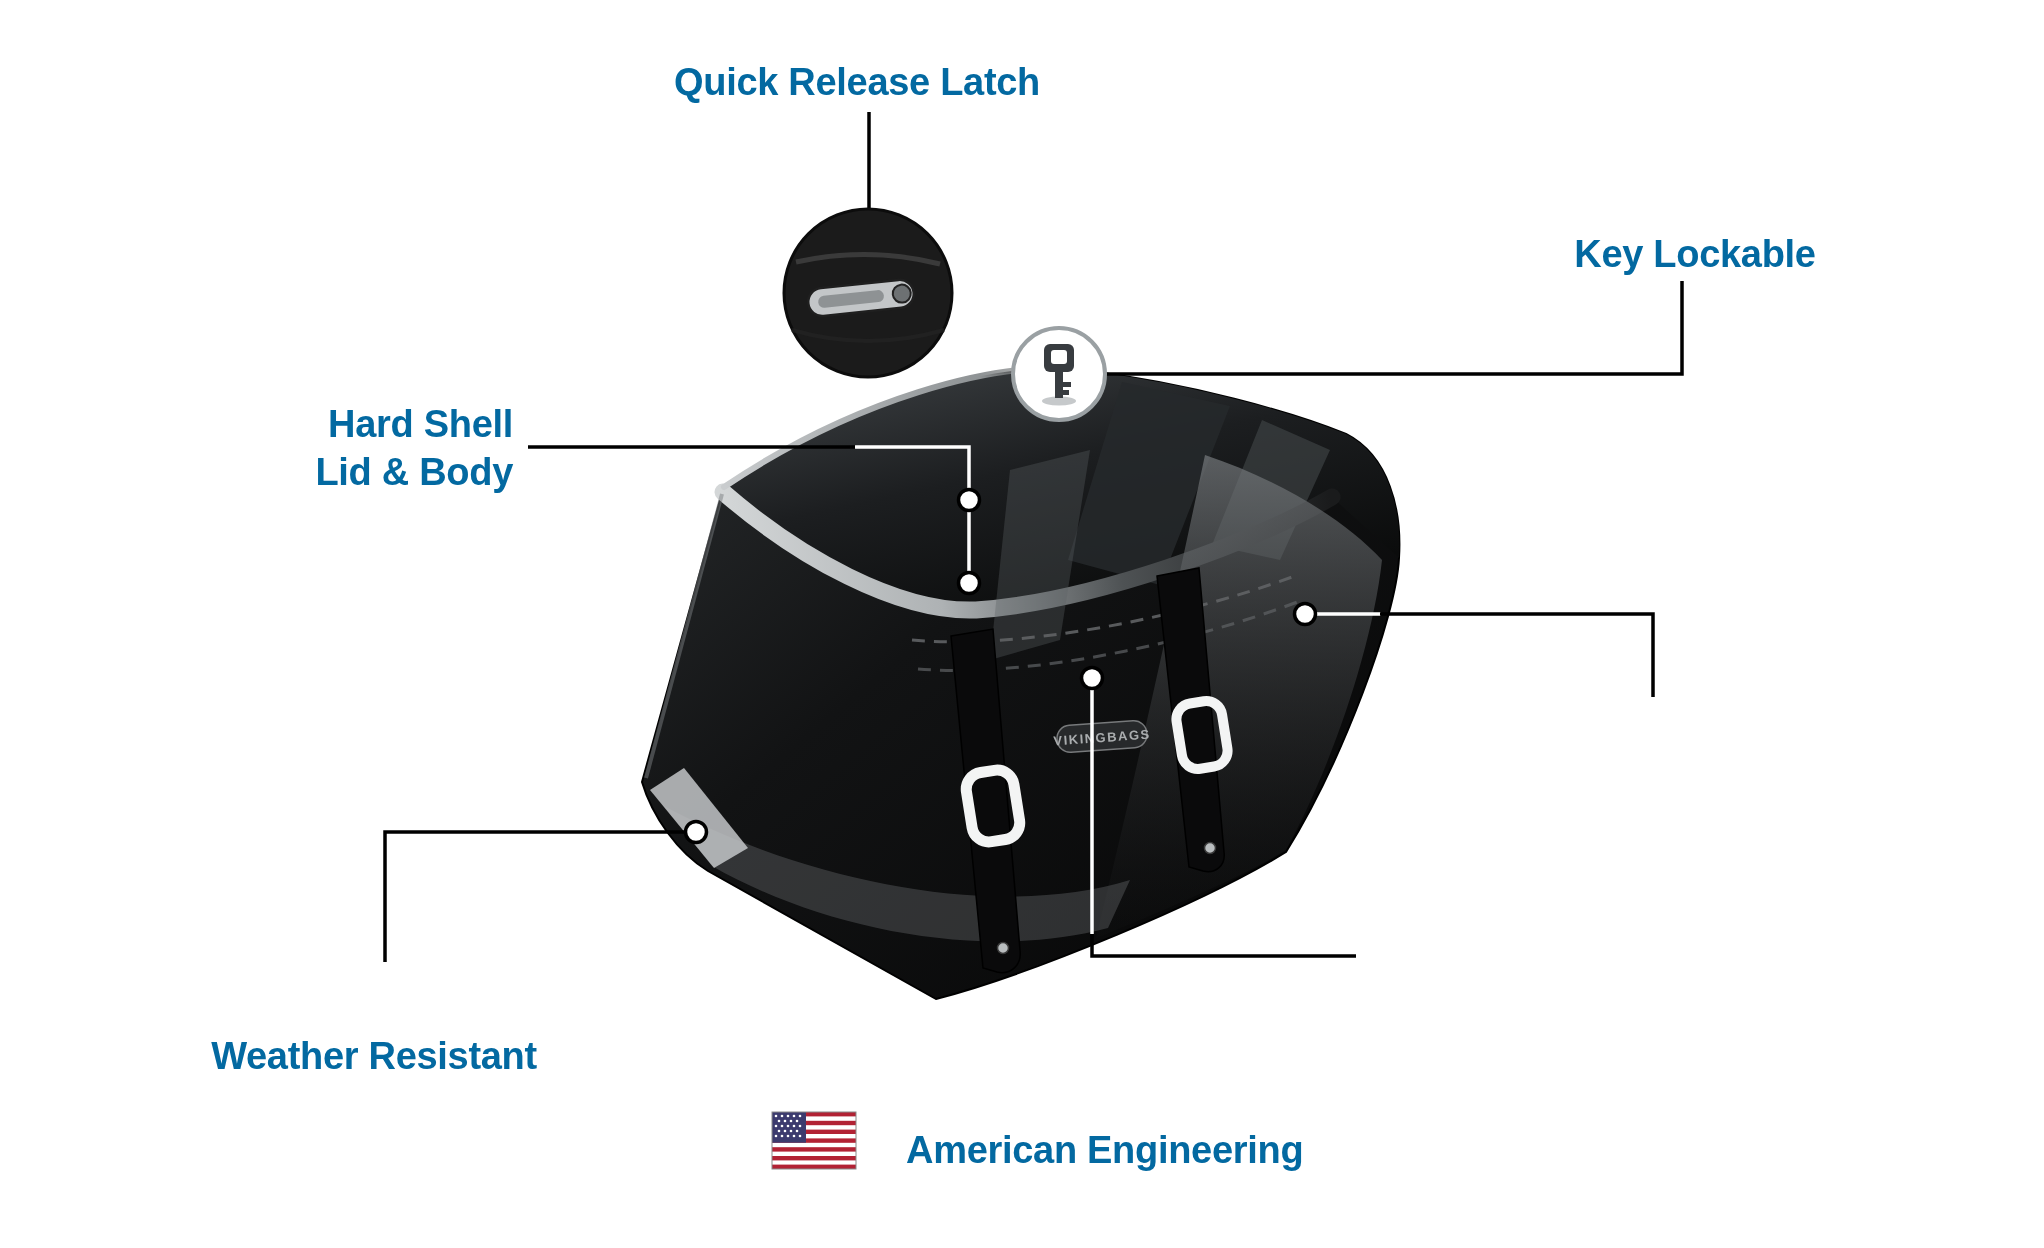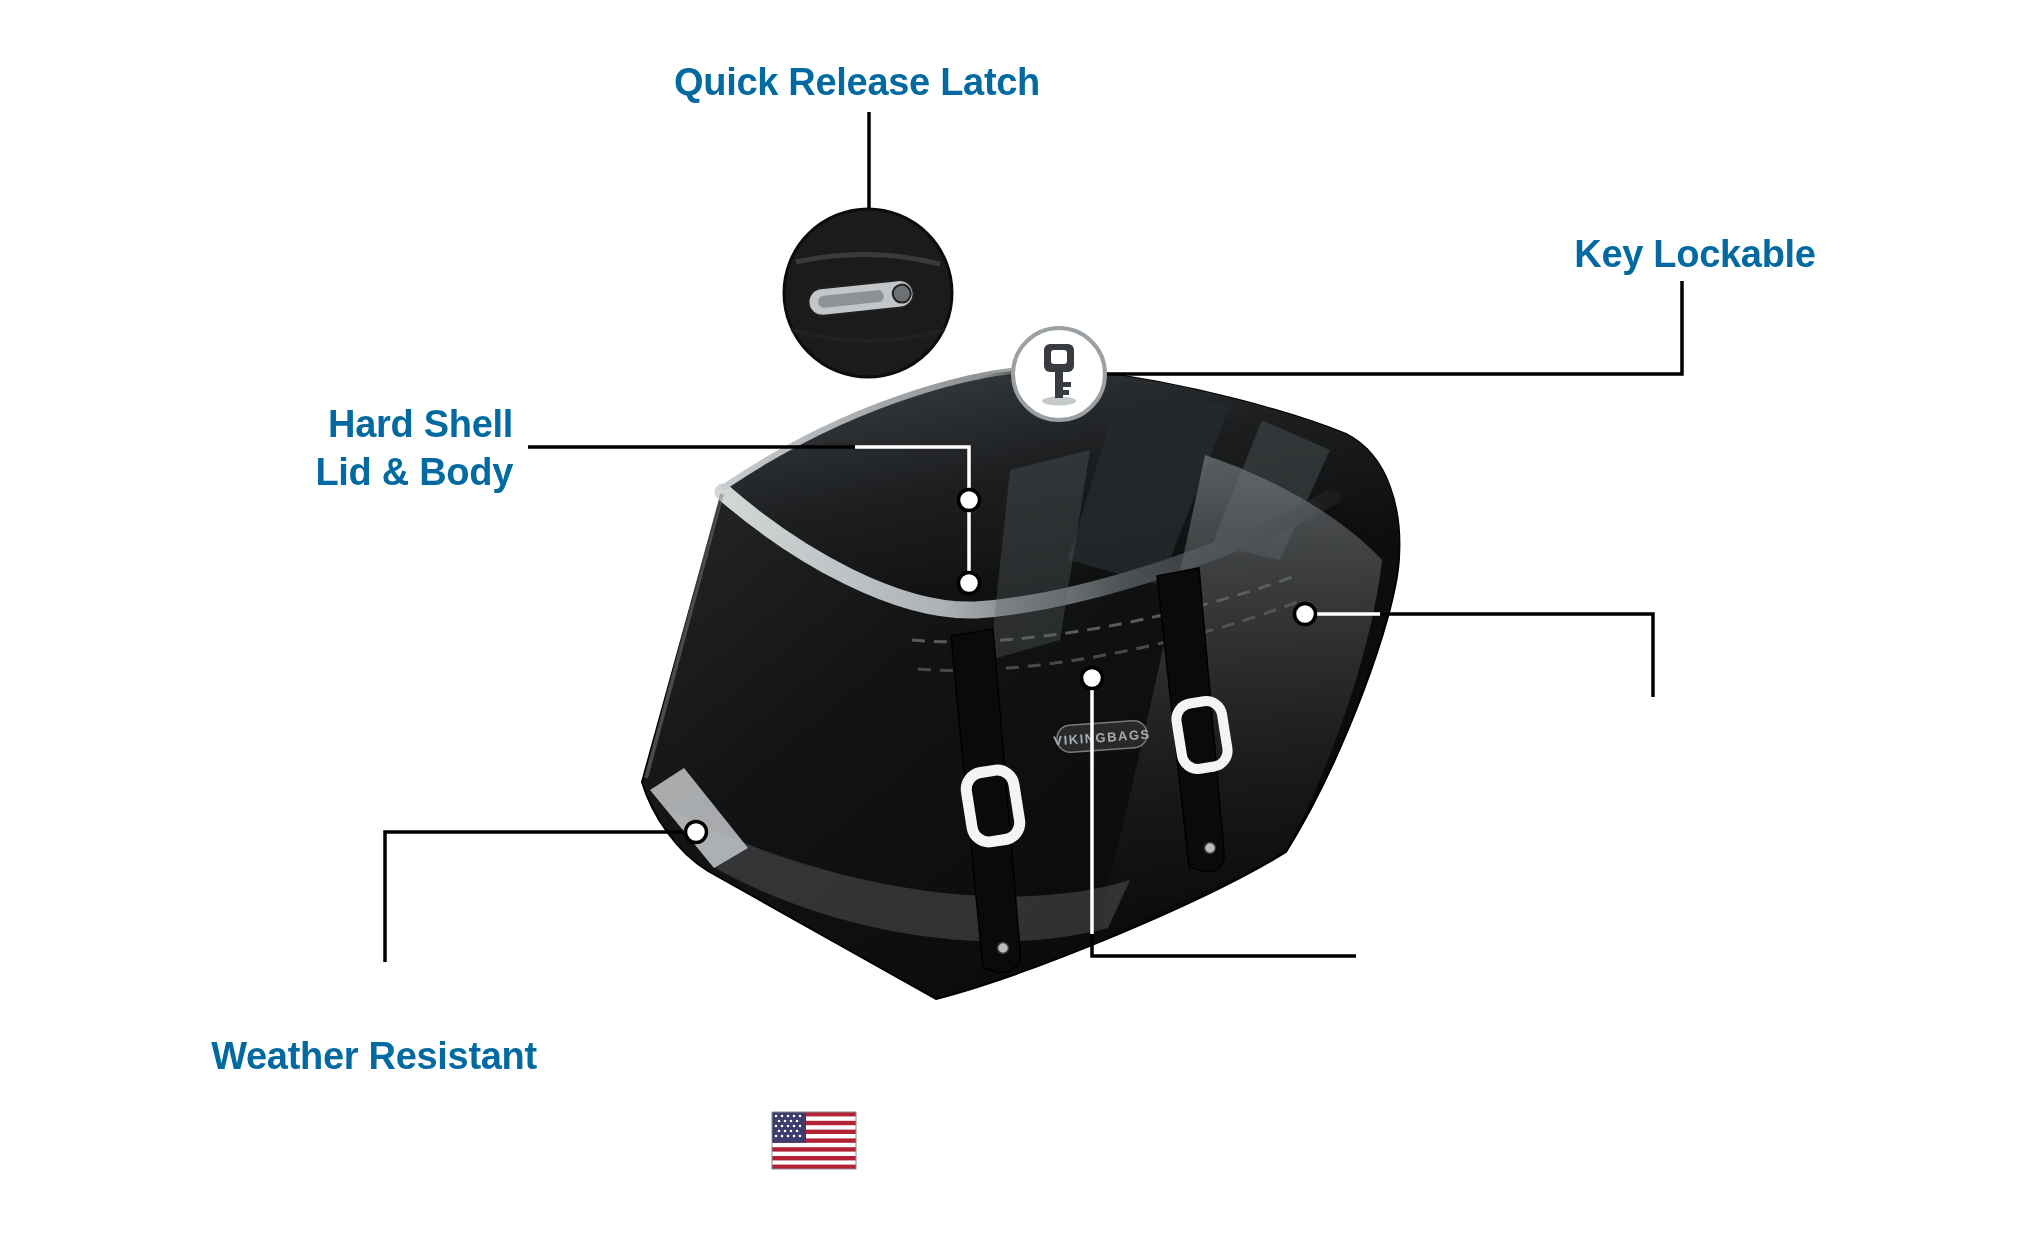--- a/index.html
+++ b/index.html
@@ -219,14 +219,15 @@
 
   <div class="label right-align" style="right:1531px; top:400px;">
     <div>Hard Shell</div>
     <div>Lid &amp; Body</div>
   </div>
 
 
   <div class="label centered" style="left:374px; top:1032px;">Weather Resistant</div>
 
 
+  <div class="label" style="left:906px; top:1126px;">American Engineering</div>
 
 </div>
 
 </body></html>

